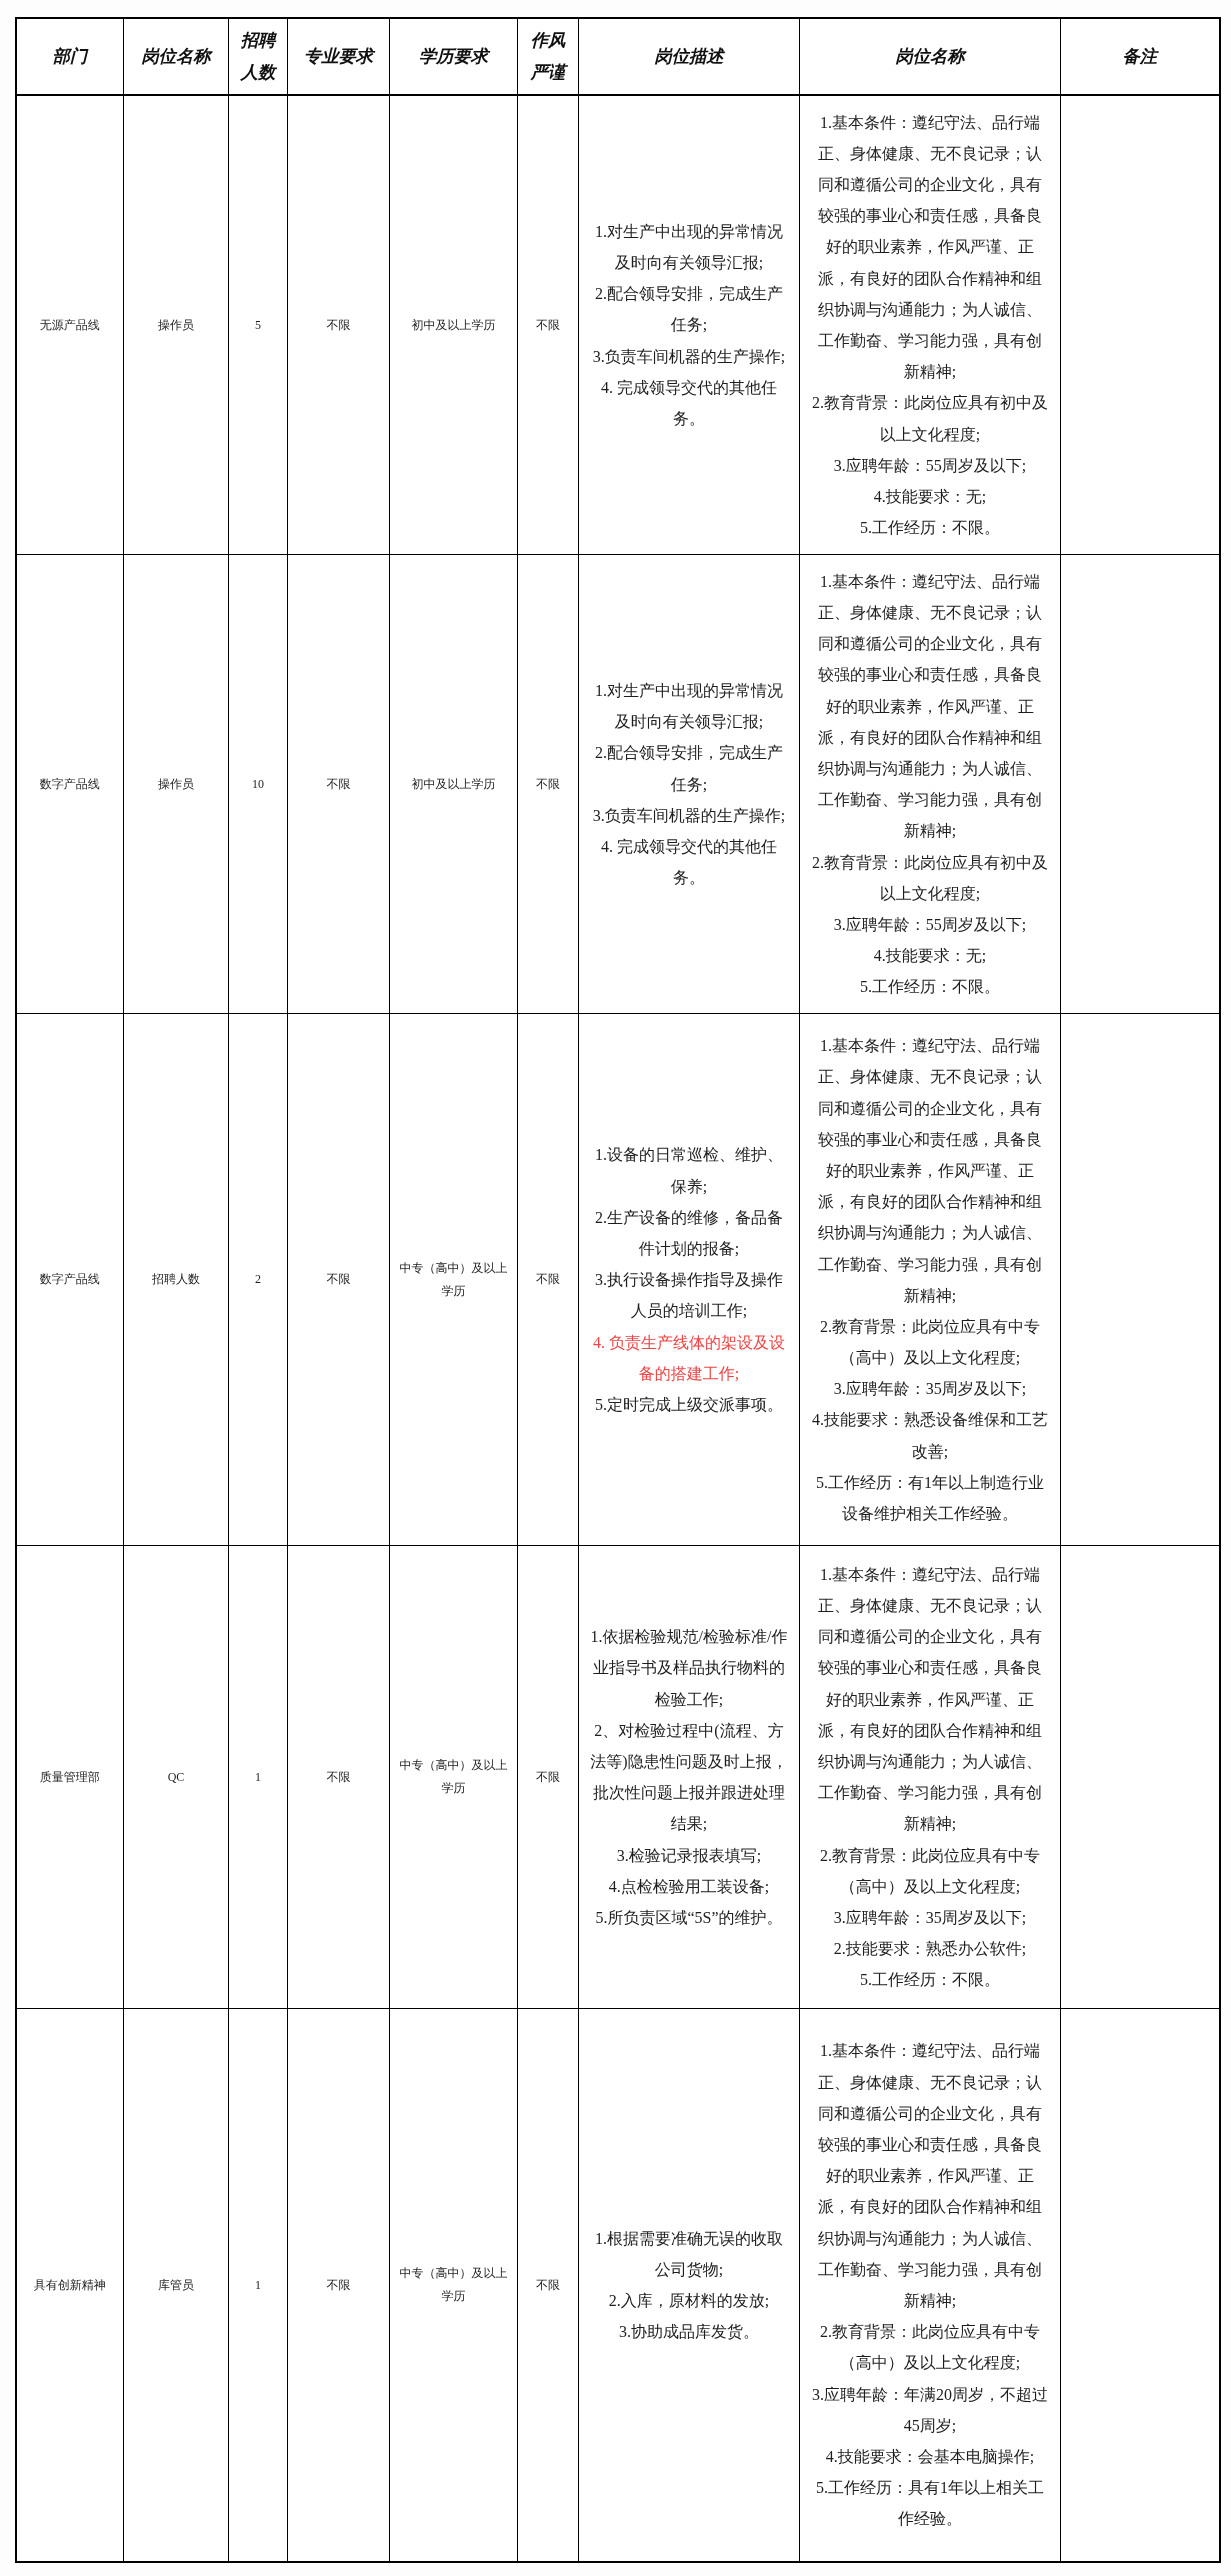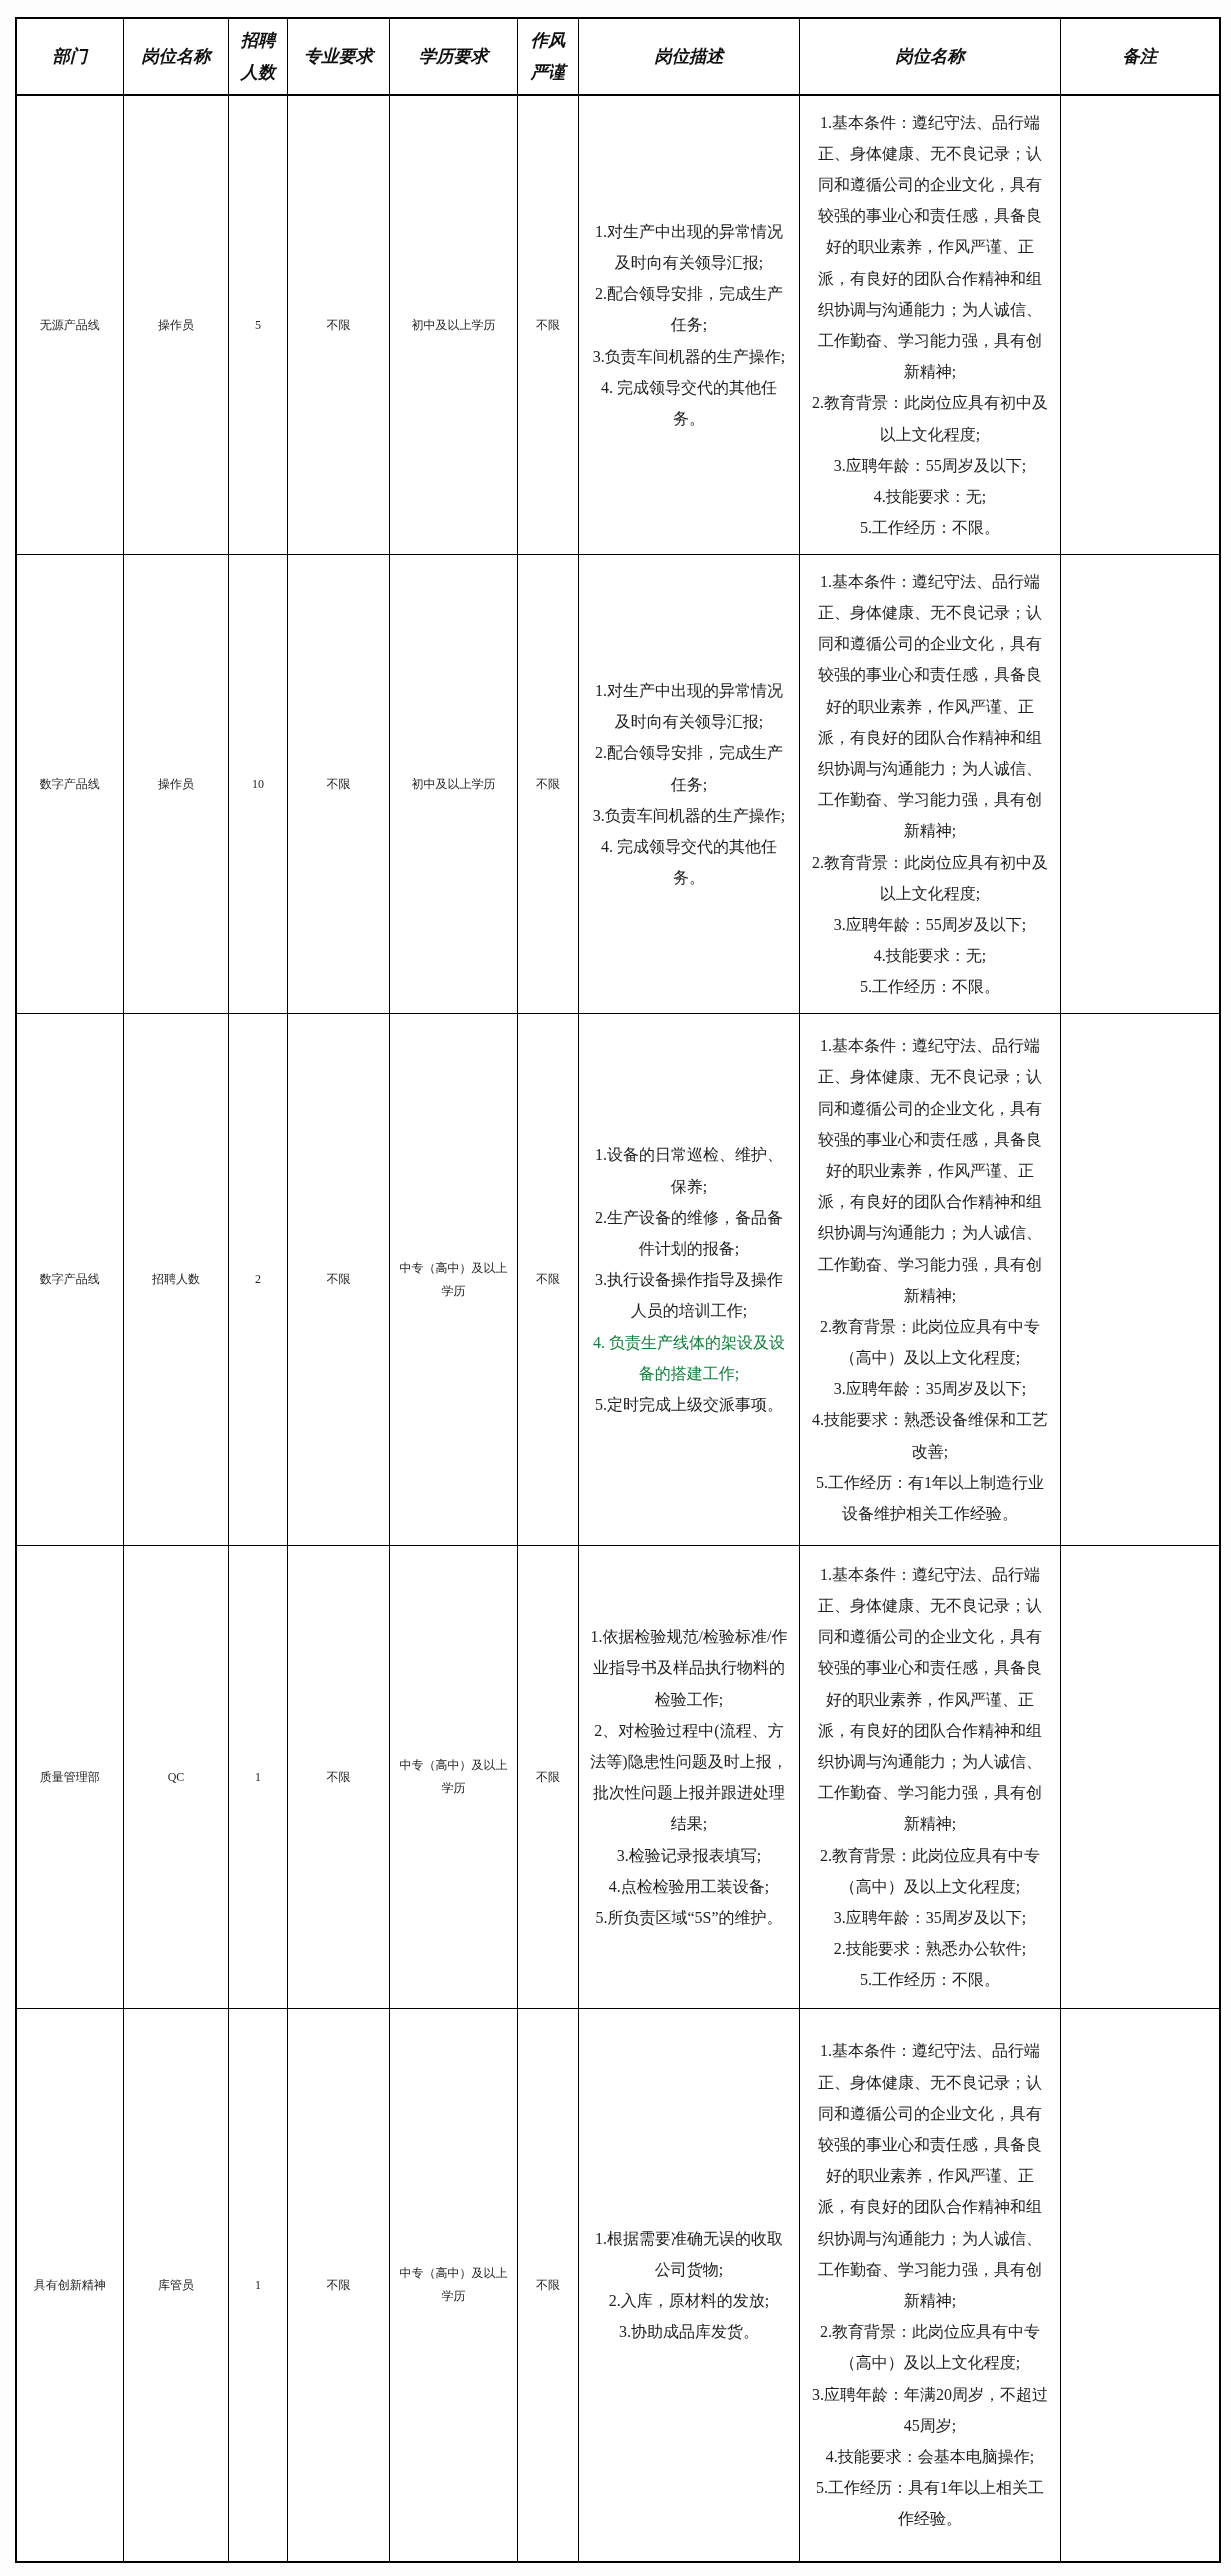--- a/index.html
+++ b/index.html
@@ -58,21 +58,21 @@
     padding:7.8px 11.2px;
     font-size:16px;
     margin-top:16px;
   }
   td.list-cell p{
     margin:0;
     text-align:center;
     line-height:1.95;
   }
   td.remark-cell{background:#fff;}
-  .muted{color:#15803d;}
+  .muted{color:#ef4444;}
 </style>
 </head>
 <body>
 
 <div class="page">
   <table class="job-table">
     <colgroup>
       <col class="c1">
         <col class="c2">
         <col class="c3">

